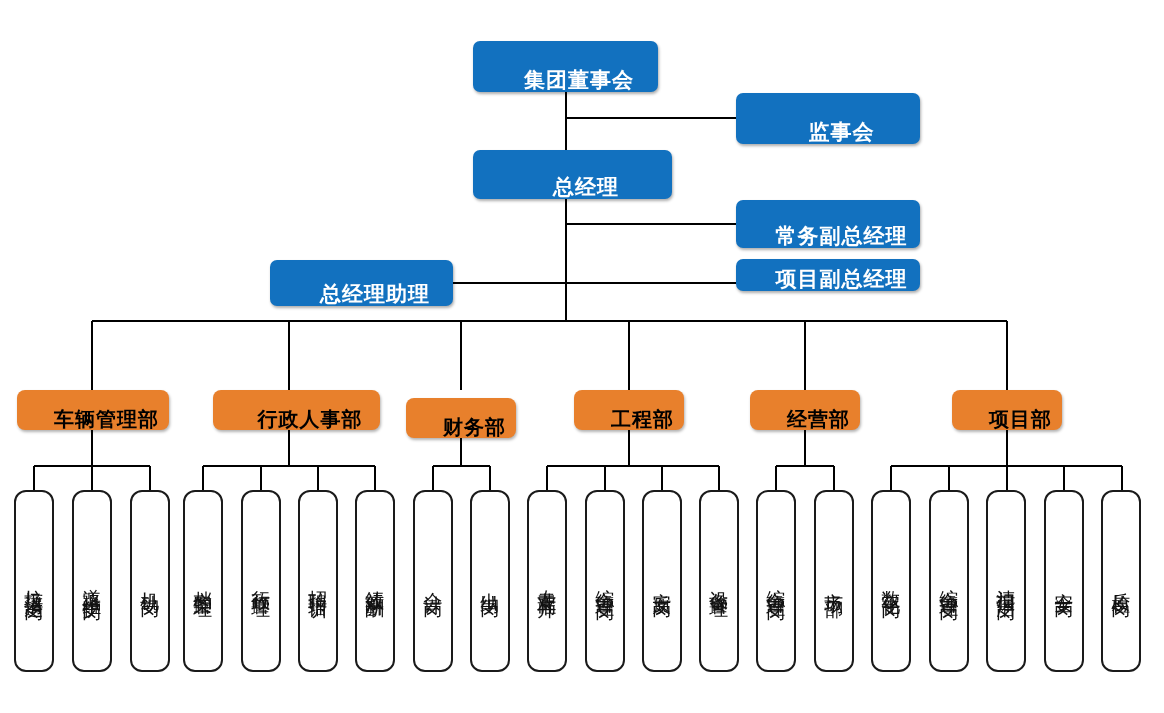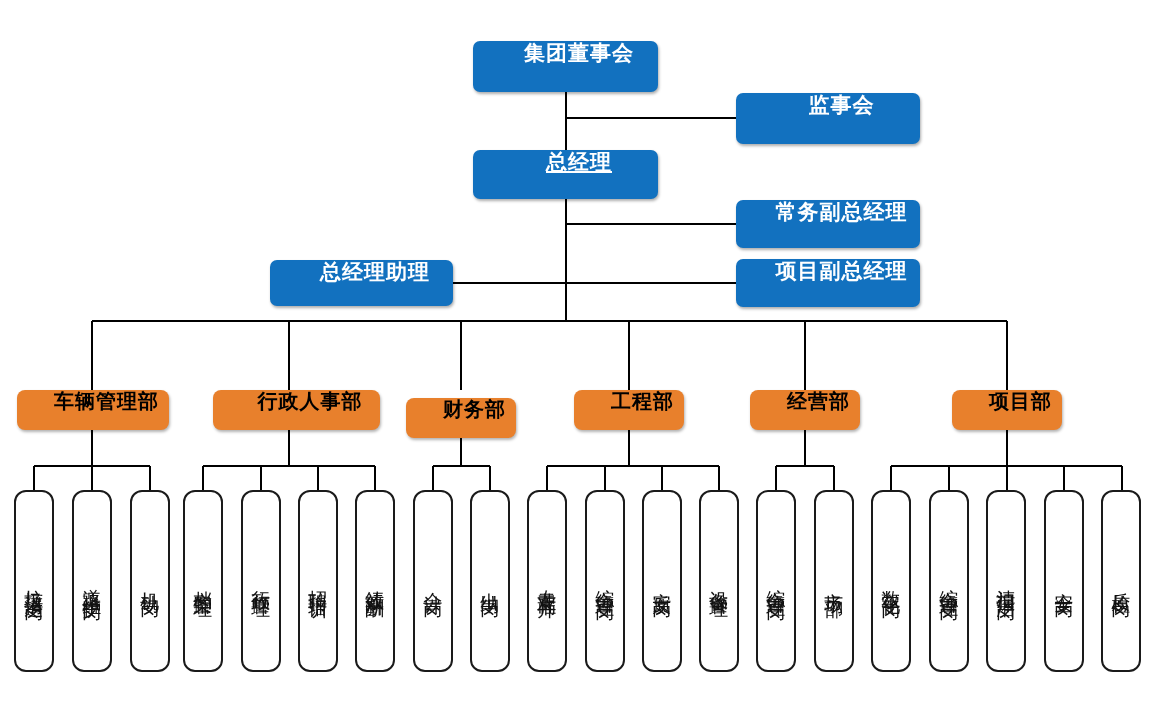--- a/index.html
+++ b/index.html
@@ -23,21 +23,21 @@
     left: 0;
     top: 0;
     width: 1164px;
     height: 713px;
     pointer-events: none;
   }
   .node {
     position: absolute;
     box-sizing: border-box;
     display: flex;
-    align-items: flex-start;
+    align-items: flex-end;
     justify-content: center;
     text-align: center;
     line-height: 1.12;
     padding-left: 27px;
   }
   .node-blue {
     background: #1271BF;
     color: #ffffff;
     border-radius: 7px;
     font-size: 21px;
@@ -139,29 +139,29 @@
   </svg>
 
   <div class="node node-blue" style="left:473px; top:41px; width:185px; height:51px;">
     <span>集团董事会</span>
   </div>
 
   <div class="node node-blue" style="left:736px; top:93px; width:184px; height:51px;">
     <span>监事会</span>
   </div>
 
-  <div class="node node-blue" style="left:473px; top:150px; width:185px; height:49px;text-decoration:underline;">
+  <div class="node node-blue" style="left:473px; top:150px; width:199px; height:49px;">
     <span>总经理</span>
   </div>
 
   <div class="node node-blue" style="left:736px; top:200px; width:184px; height:48px;">
     <span>常务副总经理</span>
   </div>
 
-  <div class="node node-blue" style="left:736px; top:259px; width:184px; height:48px;">
+  <div class="node node-blue" style="left:736px; top:259px; width:184px; height:32px;">
     <span>项目副总经理</span>
   </div>
 
   <div class="node node-blue" style="left:242px; top:260px; width:183px; height:46px;margin-left:28px;">
     <span>总经理助理</span>
   </div>
 
   <div class="node node-orange" style="left:17px; top:390px; width:152px; height:40px;">
     <span>车辆管理部</span>
   </div>

